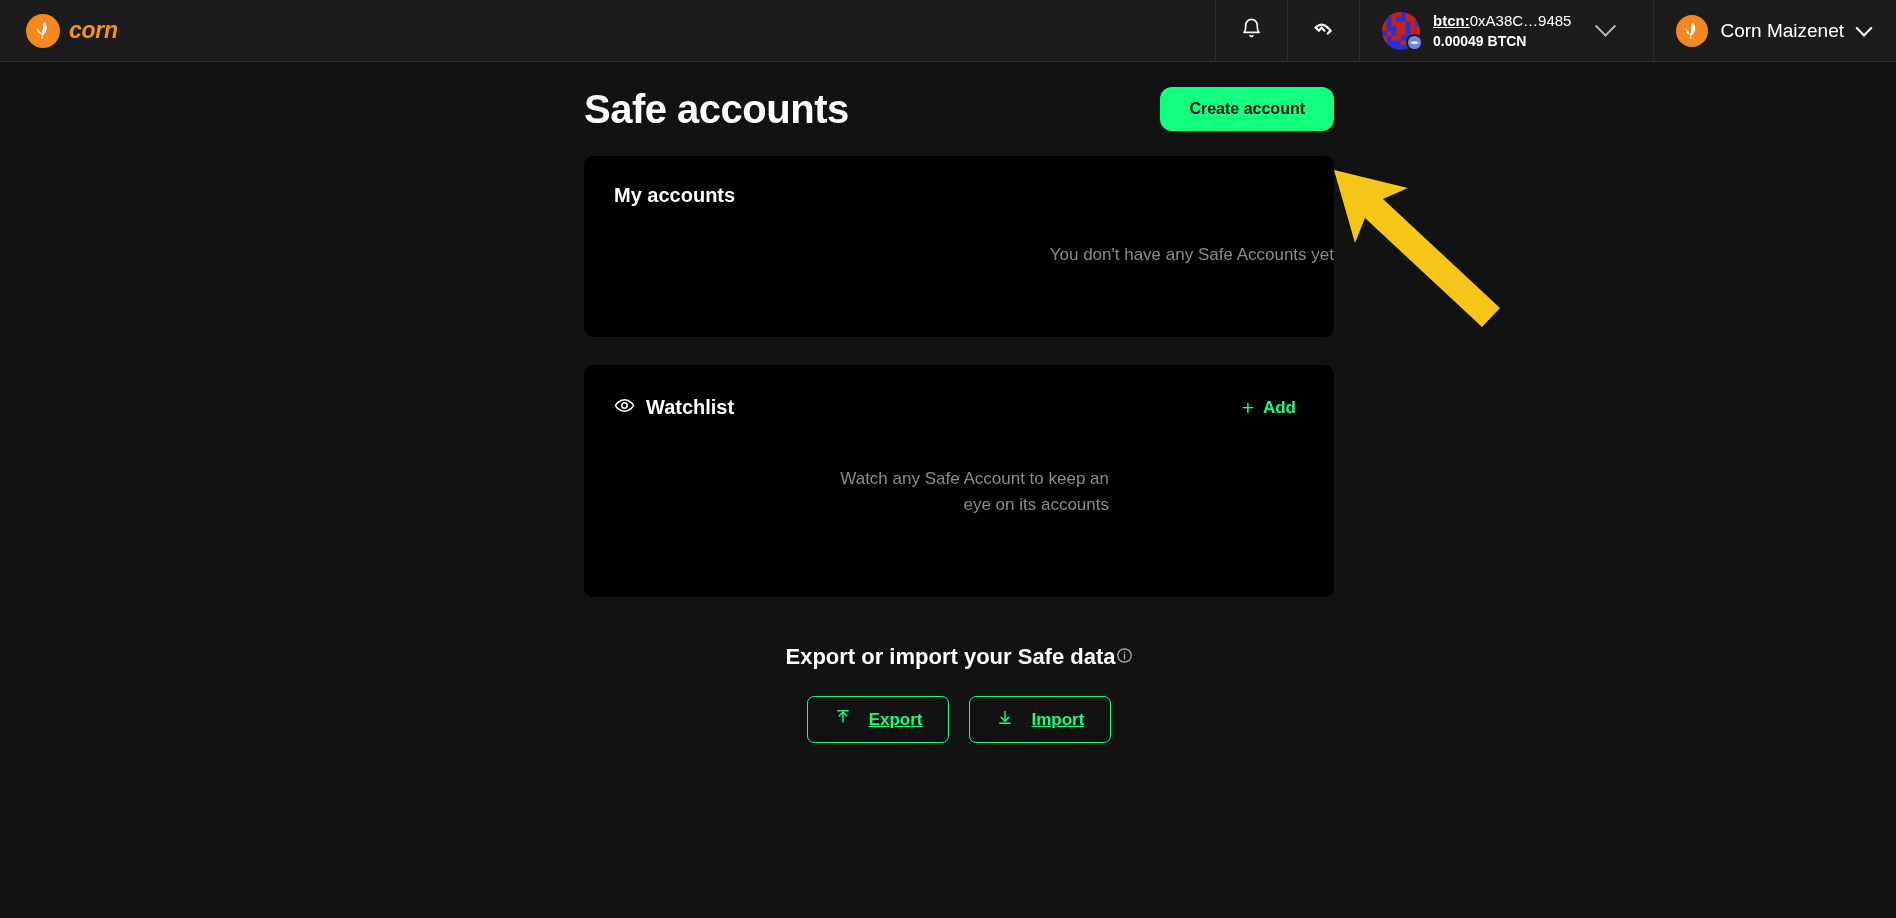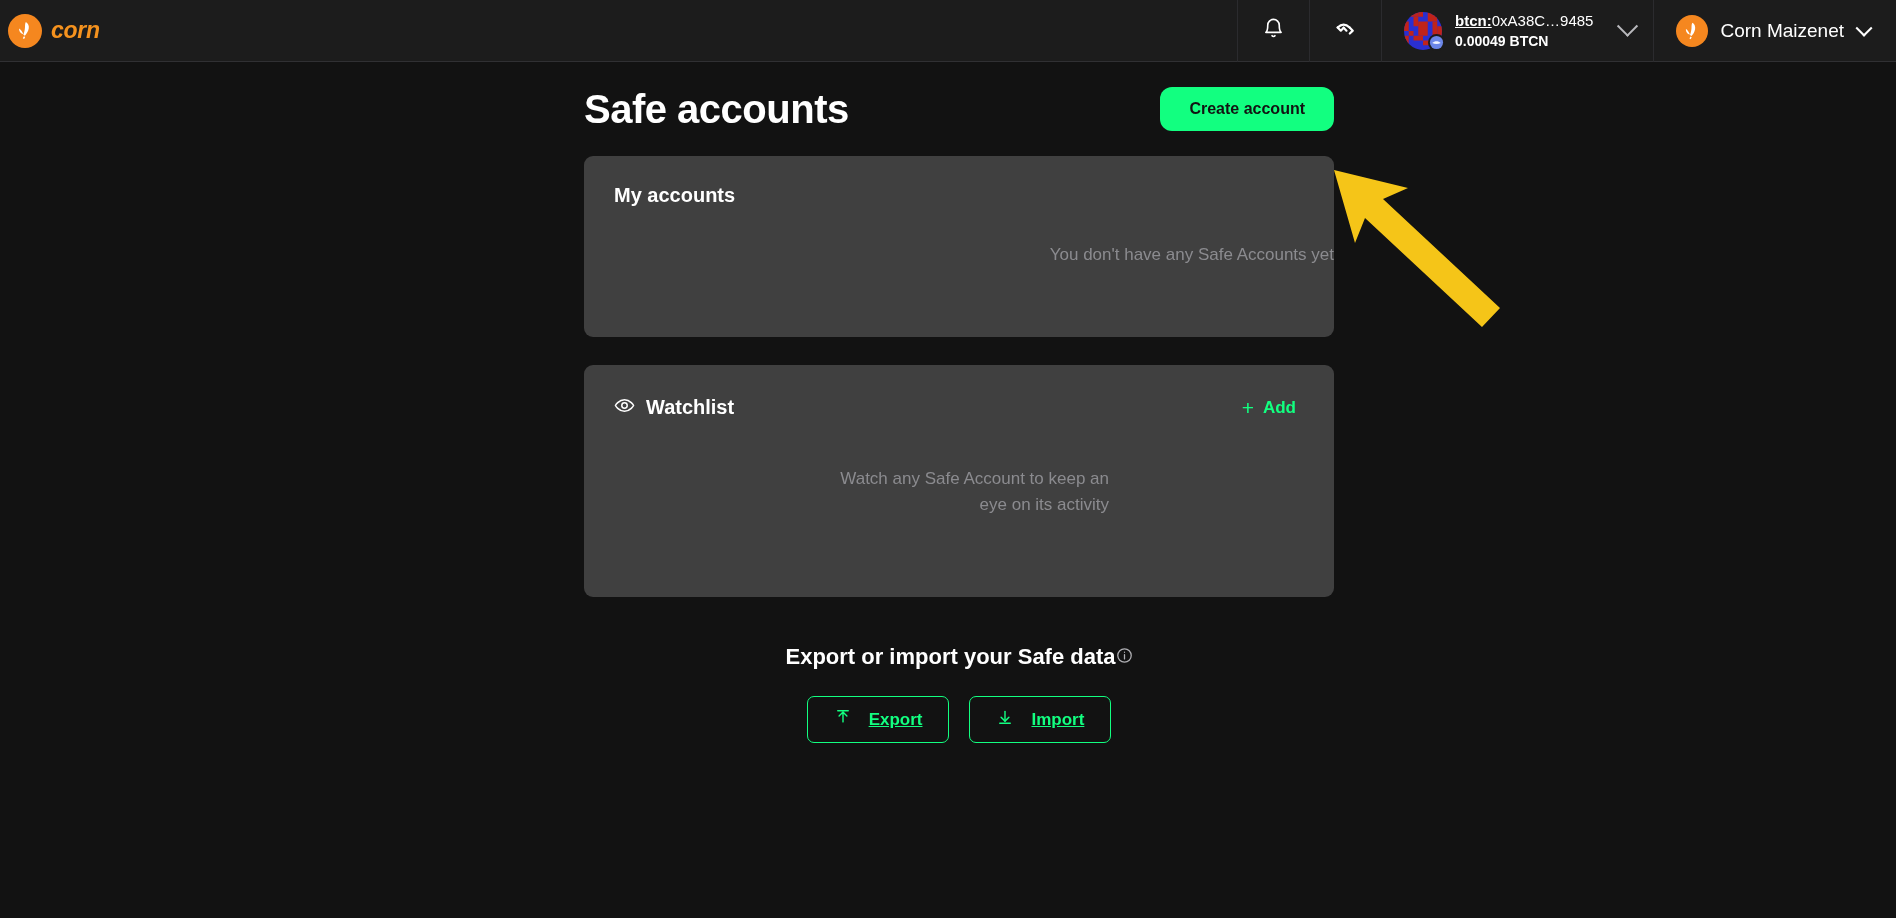--- a/index.html
+++ b/index.html
@@ -19,21 +19,21 @@
     height: 62px;
     background: #1c1c1c;
     border-bottom: 1px solid #303033;
     display: flex;
     align-items: center;
   }
   .logo-zone {
     display: flex;
     align-items: center;
     gap: 9px;
-    padding-left: 8px;
+    padding-left: 26px;
   }
   .logo-badge {
     width: 34px; height: 34px;
     border-radius: 50%;
     background: #F5871F;
     display: flex;
     align-items: center;
     justify-content: center;
   }
   .logo-word {
@@ -90,20 +90,21 @@
     transform: rotate(45deg) translate(-3px,-3px);
   }
   .hdr-net {
     height: 62px;
     display: flex;
     align-items: center;
     gap: 12px;
     padding: 0 26px 0 22px;
     border-left: 1px solid #2b2b2e;
     cursor: pointer;
+    margin-left: 22px;
   }
   .net-badge {
     width: 32px; height: 32px;
     border-radius: 50%;
     background: #F5871F;
     display: flex; align-items: center; justify-content: center;
   }
   .net-label { font-size: 19px; color: #ffffff; white-space: nowrap; }
   .chev-sm {
     width: 12px; height: 12px;
@@ -144,21 +145,21 @@
     color: #121312;
     font-size: 16px;
     font-weight: 700;
     border: none;
     border-radius: 12px;
     padding: 13px 29px;
     cursor: pointer;
     font-family: "Liberation Sans", sans-serif;
   }
   .card {
-    background: #404040;
+    background: #000000;
     border-radius: 9px;
     margin-bottom: 28px;
   }
   .card-head {
     display: flex;
     align-items: center;
     justify-content: space-between;
     padding: 28px 30px 0 30px;
   }
   .card-head-left {
@@ -355,21 +356,21 @@
             </svg>
           </span>
           <span class="card-title">Watchlist</span>
         </div>
         <button class="btn-add">
           <span class="plus-ico">+</span>
           <span>Add</span>
         </button>
       </div>
       <div class="empty-body">
-        <div class="empty-text">Watch any Safe Account to keep an eye on its activity</div>
+        <div class="empty-text">Watch any Safe Account to keep an eye on its accounts</div>
       </div>
     </div>
 
     <div class="export-block">
       <div class="export-title">
         <span>Export or import your Safe data</span>
         <span>
           <svg width="17" height="17" viewBox="0 0 24 24" fill="none" stroke="#b0b0b4" stroke-width="1.8" stroke-linecap="round">
             <circle cx="12" cy="12" r="9.5"></circle>
             <path d="M12 10.8v6"></path>

